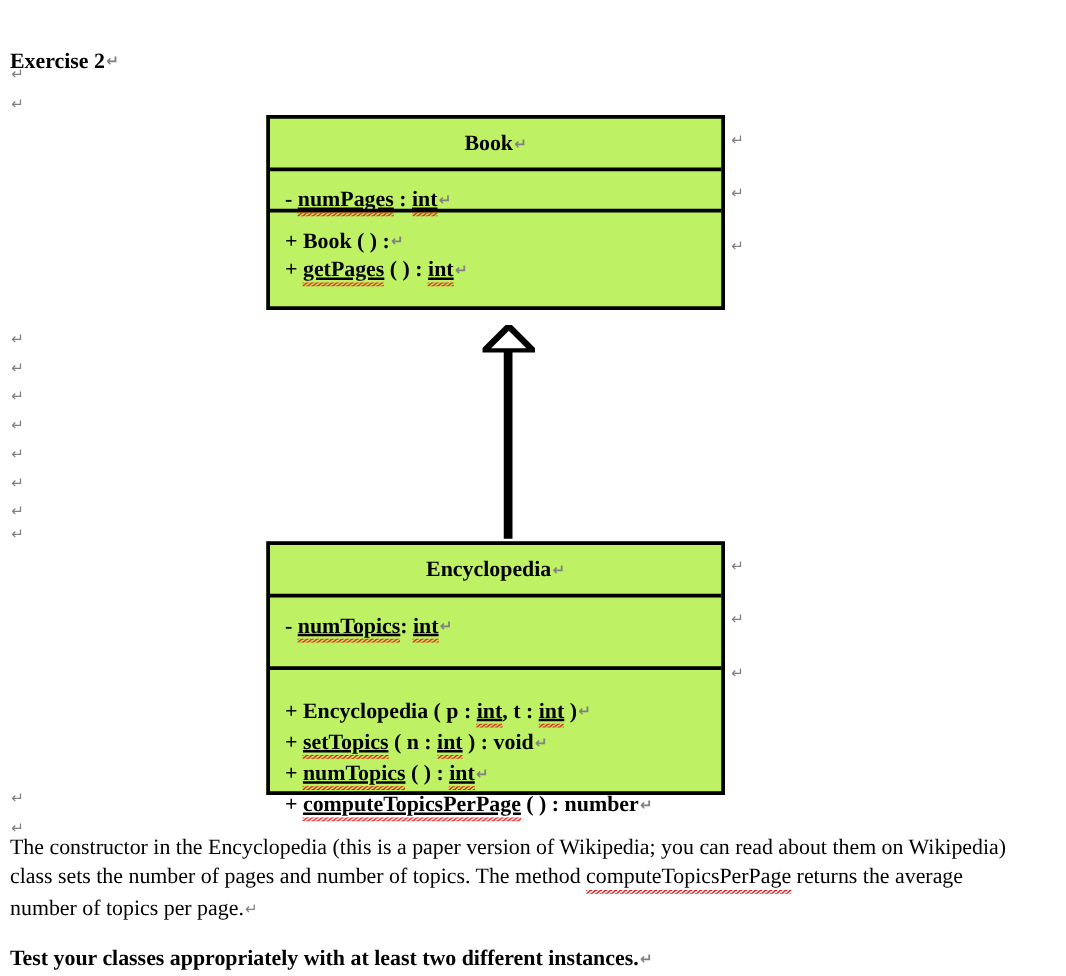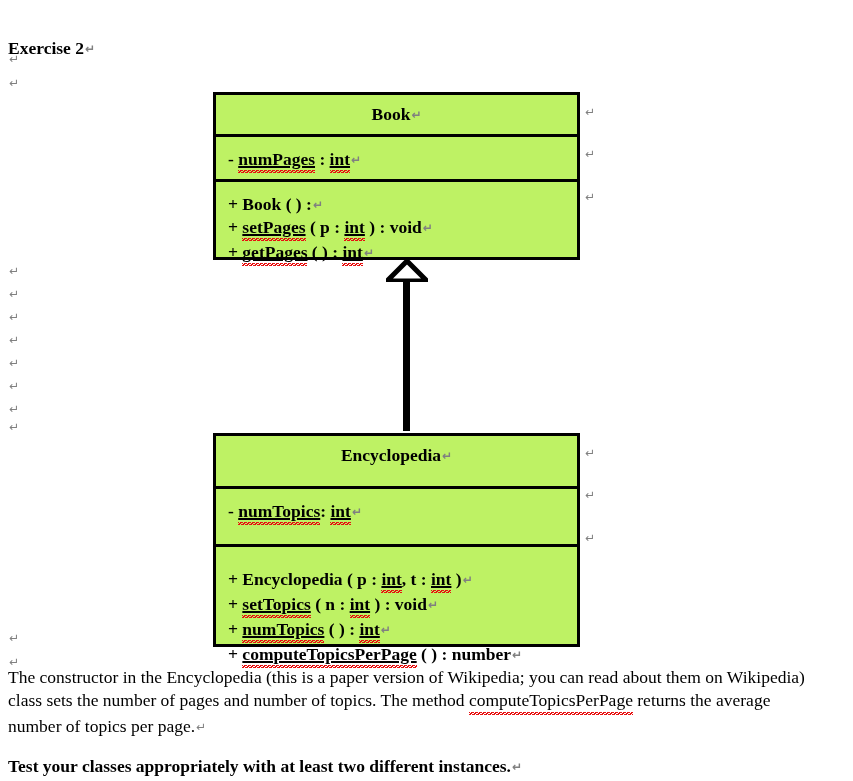--- a/index.html
+++ b/index.html
@@ -135,42 +135,41 @@
   <span class="pilcrow margin" style="top:402px;">↵</span>
   <span class="pilcrow margin" style="top:420px;">↵</span>
 
   <span class="pilcrow margin" style="top:631px;">↵</span>
   <span class="pilcrow margin" style="top:655px;">↵</span>
 
   <div class="uml-box" id="box-book" style="left:213px; top:92px; width:367px;">
     <div class="uml-section uml-title" style="height:39px; line-height:39px;">
       <span>Book</span><span class="pilcrow">↵</span>
     </div>
-    <div class="uml-section" id="book-attrs" style="height:45px; padding-top:11px;">
+    <div class="uml-section" id="book-attrs" style="height:33px; padding-top:11px;">
         <div class="uml-row"><span>- </span><span class="u sq">numPages</span><span> : </span><span class="u sq">int</span><span class="pilcrow">↵</span></div>
       </div>
     <div class="uml-section" id="book-methods" style="height:78px; padding-top:11px;">
         <div class="uml-row"><span>+ </span><span>Book ( ) :</span><span class="pilcrow">↵</span></div>
-        <div class="uml-row"><span>+ </span><span class="u sq">setPages</span><span> ( p : </span><span class="u sq">int</span><span> ) : void</span><span class="pilcrow">↵</span></div>
         <div class="uml-row"><span>+ </span><span class="u sq">getPages</span><span> ( ) : </span><span class="u sq">int</span><span class="pilcrow">↵</span></div>
       </div>
   </div>
   <span class="side-pilcrow" style="left:585px; top:105px;">↵</span>
   <span class="side-pilcrow" style="left:585px; top:147px;">↵</span>
   <span class="side-pilcrow" style="left:585px; top:190px;">↵</span>
 
   <div class="arrow-shaft" style="left:403px; top:275px; width:7px; height:156px;"></div>
   <div class="arrow-head" style="left:386px; top:260px; width:42px; height:22px;">
     <svg width="42" height="22" viewBox="0 0 42 22" aria-hidden="true">
       <polygon points="21,1 41,21 1,21" fill="#ffffff" stroke="#000000" stroke-width="5" stroke-linejoin="miter"></polygon>
     </svg>
   </div>
 
   <div class="uml-box" id="box-enc" style="left:213px; top:433px; width:367px;">
-    <div class="uml-section uml-title" style="height:50px; line-height:39px;">
+    <div class="uml-section uml-title" style="height:39px; line-height:39px;">
       <span>Encyclopedia</span><span class="pilcrow">↵</span>
     </div>
     <div class="uml-section" id="enc-attrs" style="height:58px; padding-top:11px;">
         <div class="uml-row"><span>- </span><span class="u sq">numTopics</span><span>: </span><span class="u sq">int</span><span class="pilcrow">↵</span></div>
       </div>
     <div class="uml-section" id="enc-methods" style="height:100px; padding-top:21px;">
         <div class="uml-row"><span>+ </span><span>Encyclopedia ( p : </span><span class="u sq">int</span><span>, t : </span><span class="u sq">int</span><span> )</span><span class="pilcrow">↵</span></div>
         <div class="uml-row"><span>+ </span><span class="u sq">setTopics</span><span> ( n : </span><span class="u sq">int</span><span> ) : void</span><span class="pilcrow">↵</span></div>
         <div class="uml-row"><span>+ </span><span class="u sq">numTopics</span><span> ( ) : </span><span class="u sq">int</span><span class="pilcrow">↵</span></div>
         <div class="uml-row"><span>+ </span><span class="u sq">computeTopicsPerPage</span><span> ( ) : number</span><span class="pilcrow">↵</span></div>

